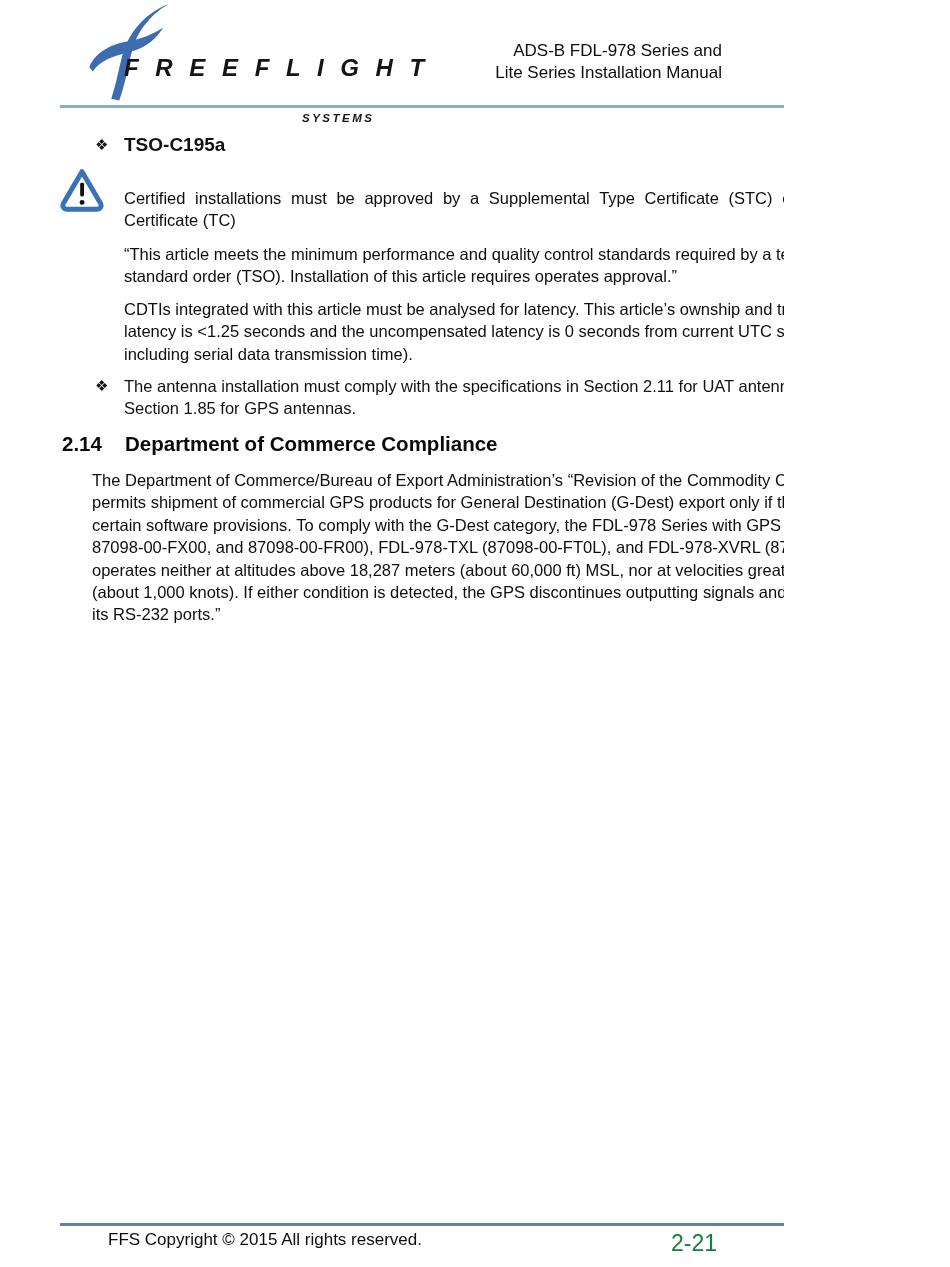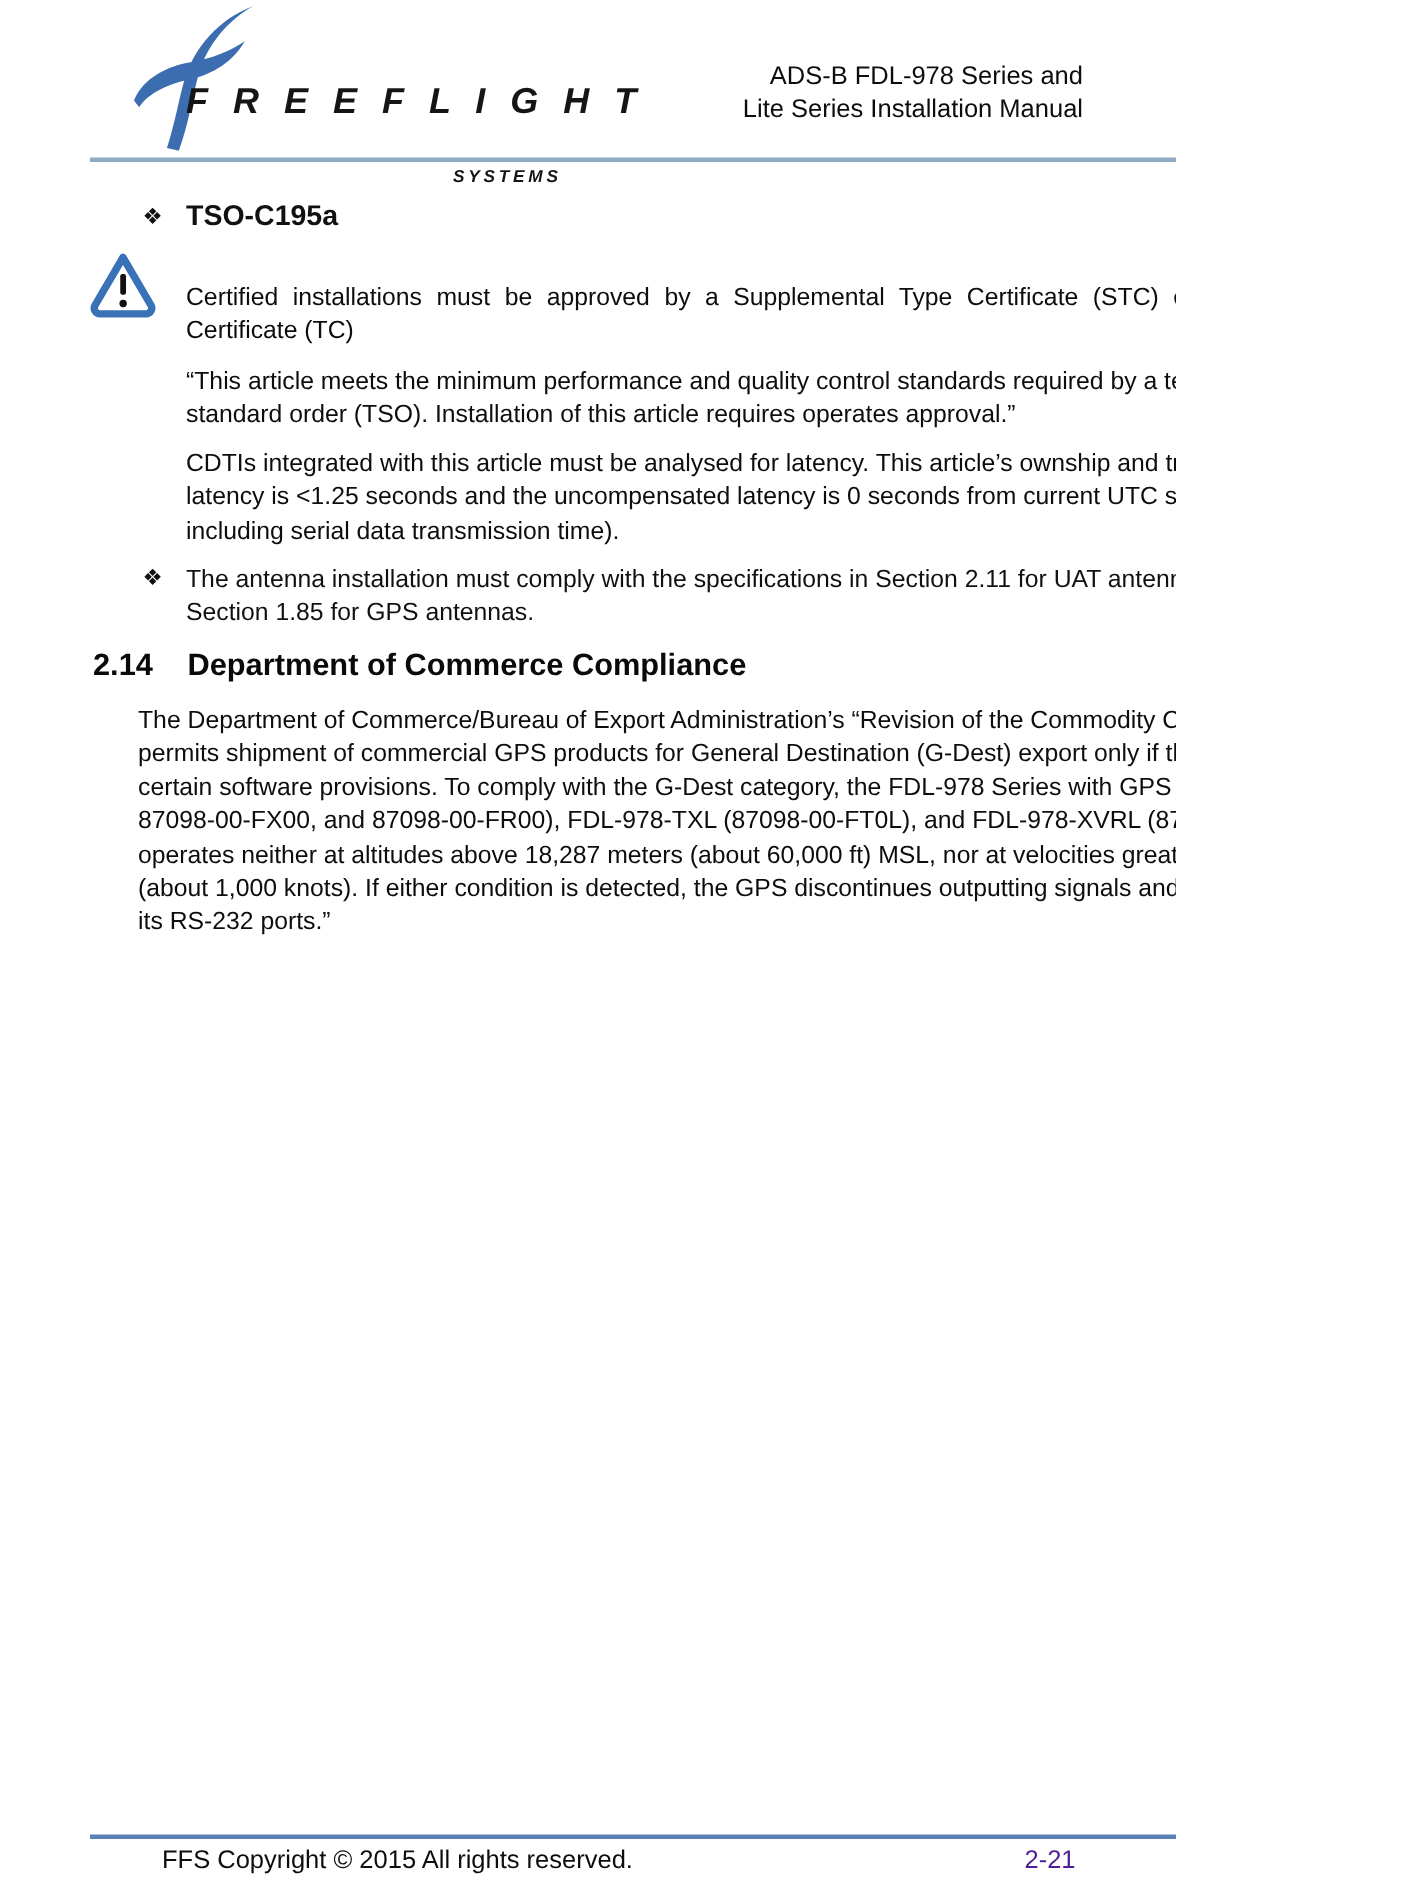--- a/index.html
+++ b/index.html
@@ -67,21 +67,21 @@
   .rule-footer{
     position:absolute;left:60px;top:1223px;width:828px;height:3px;
     background:#5b82b5;
   }
   .footer-copy{
     position:absolute;left:75px;top:1230px;
     font-size:17px;color:#0d0d0d;margin-left:33px;
   }
   .footer-page{
     position:absolute;right:67px;top:1230px;
-    font-size:17px;color:#4c1d95;
+    font-size:23px;color:#15803d;
   }
 </style>
 </head>
 <body>
 
 <div class="page">
 
   <div class="logo">
     <svg class="logo-swoosh" viewBox="0 0 100 116" xmlns="http://www.w3.org/2000/svg" aria-hidden="true">
       <path d="M97,2 C70,12 52,34 45,56 C40,72 38,88 31,110 L40,112 C48,90 50,72 55,54 C61,32 78,12 97,2 Z" fill="#3b6db0"></path>

